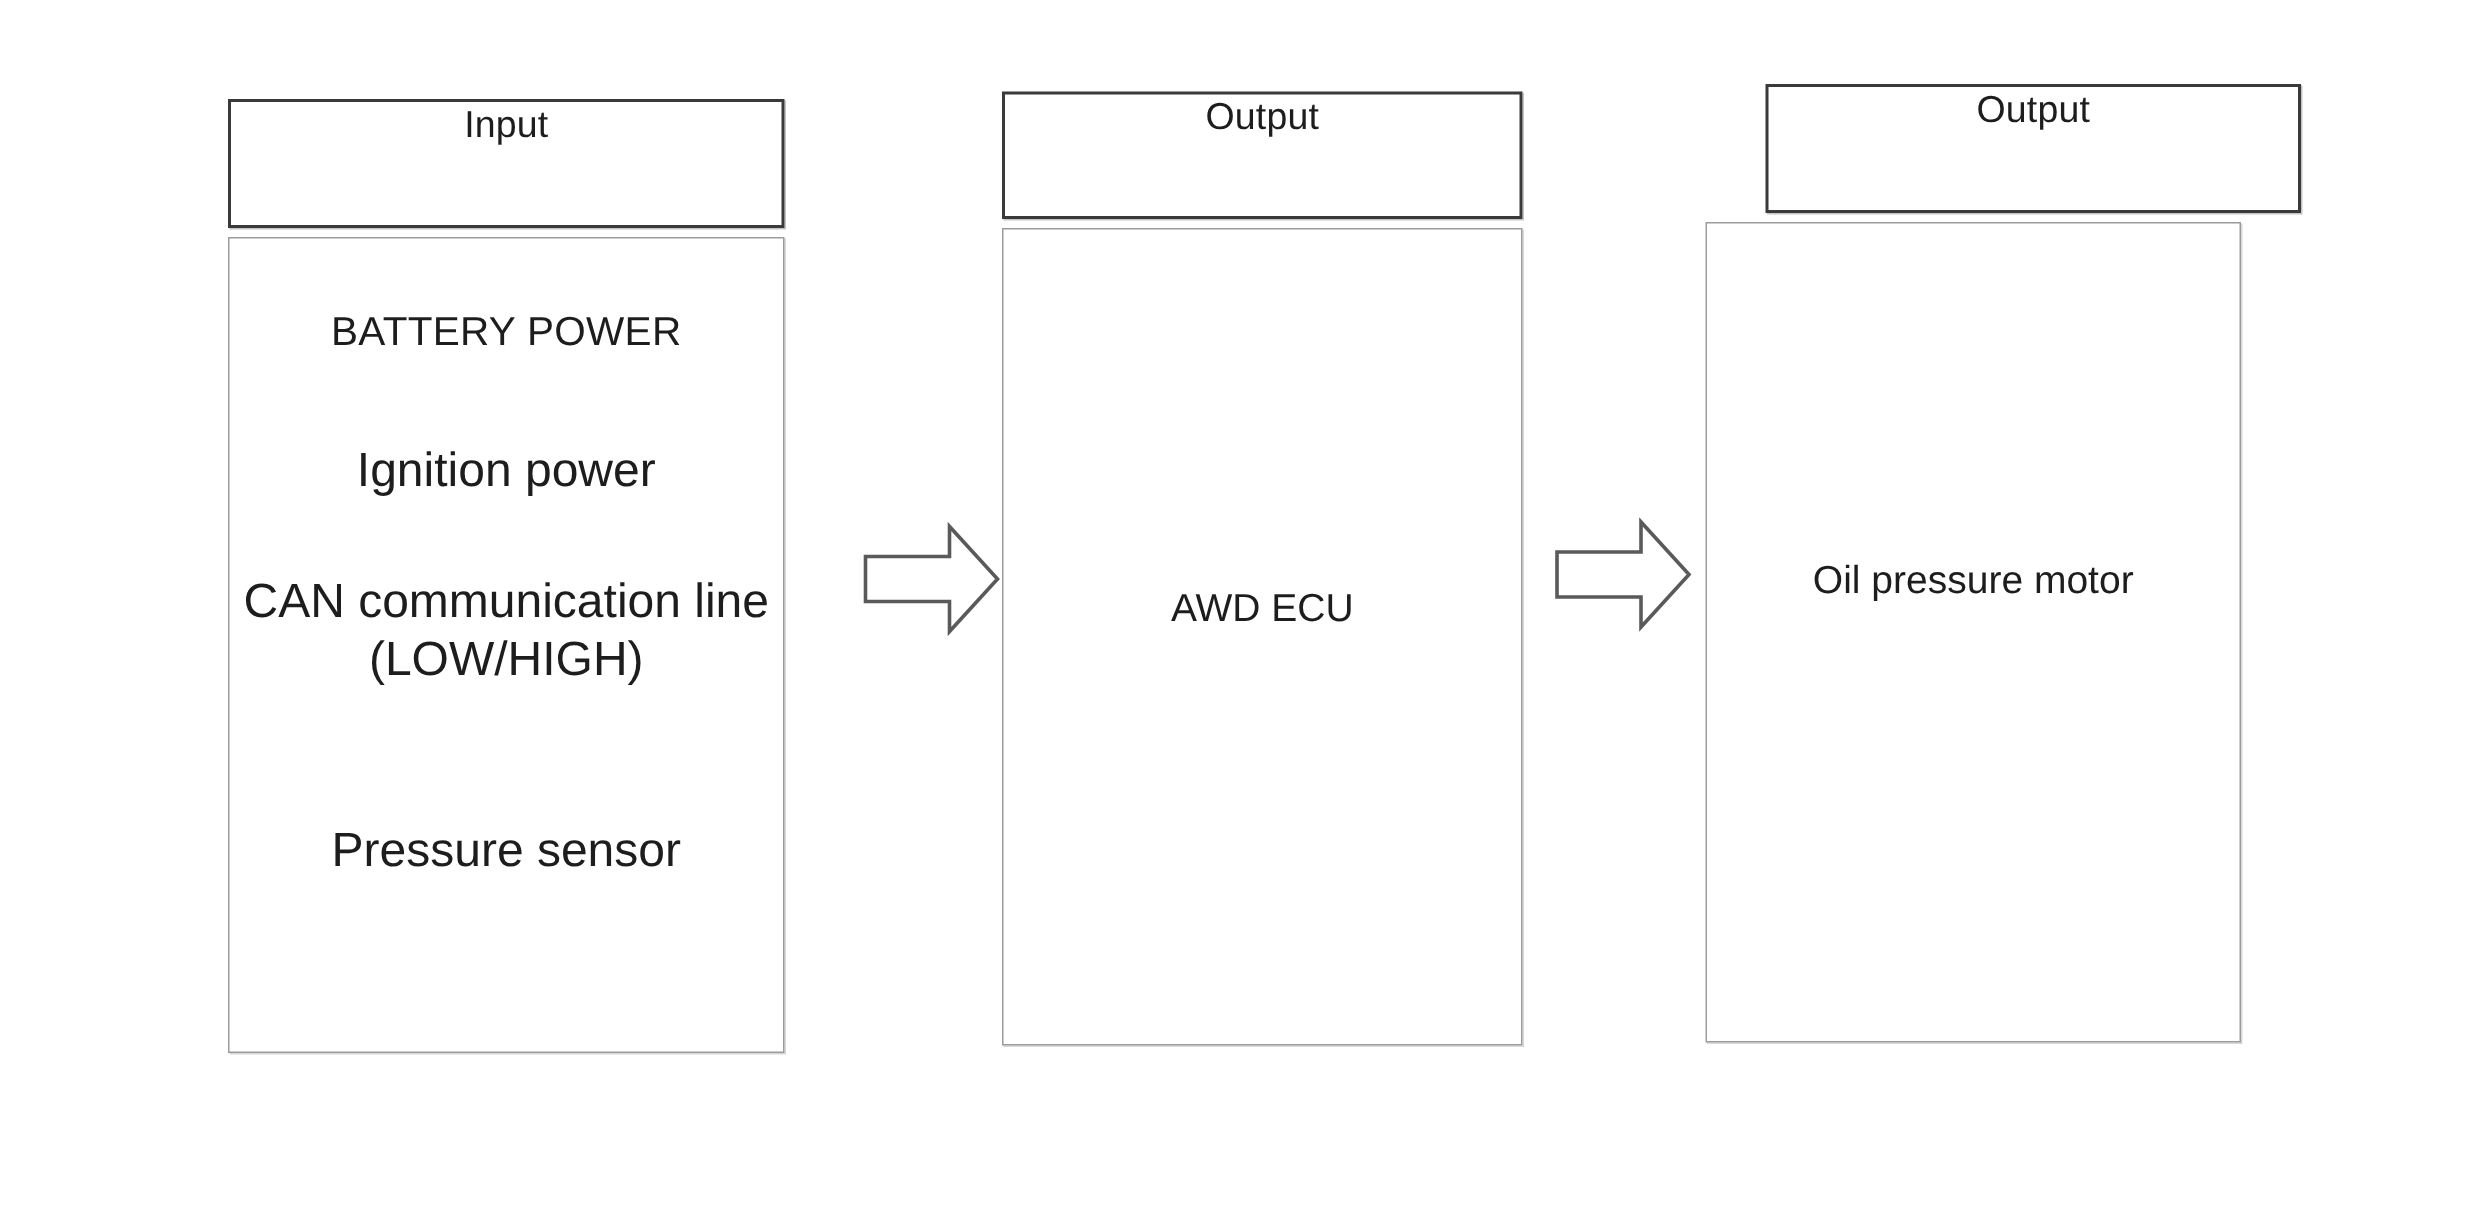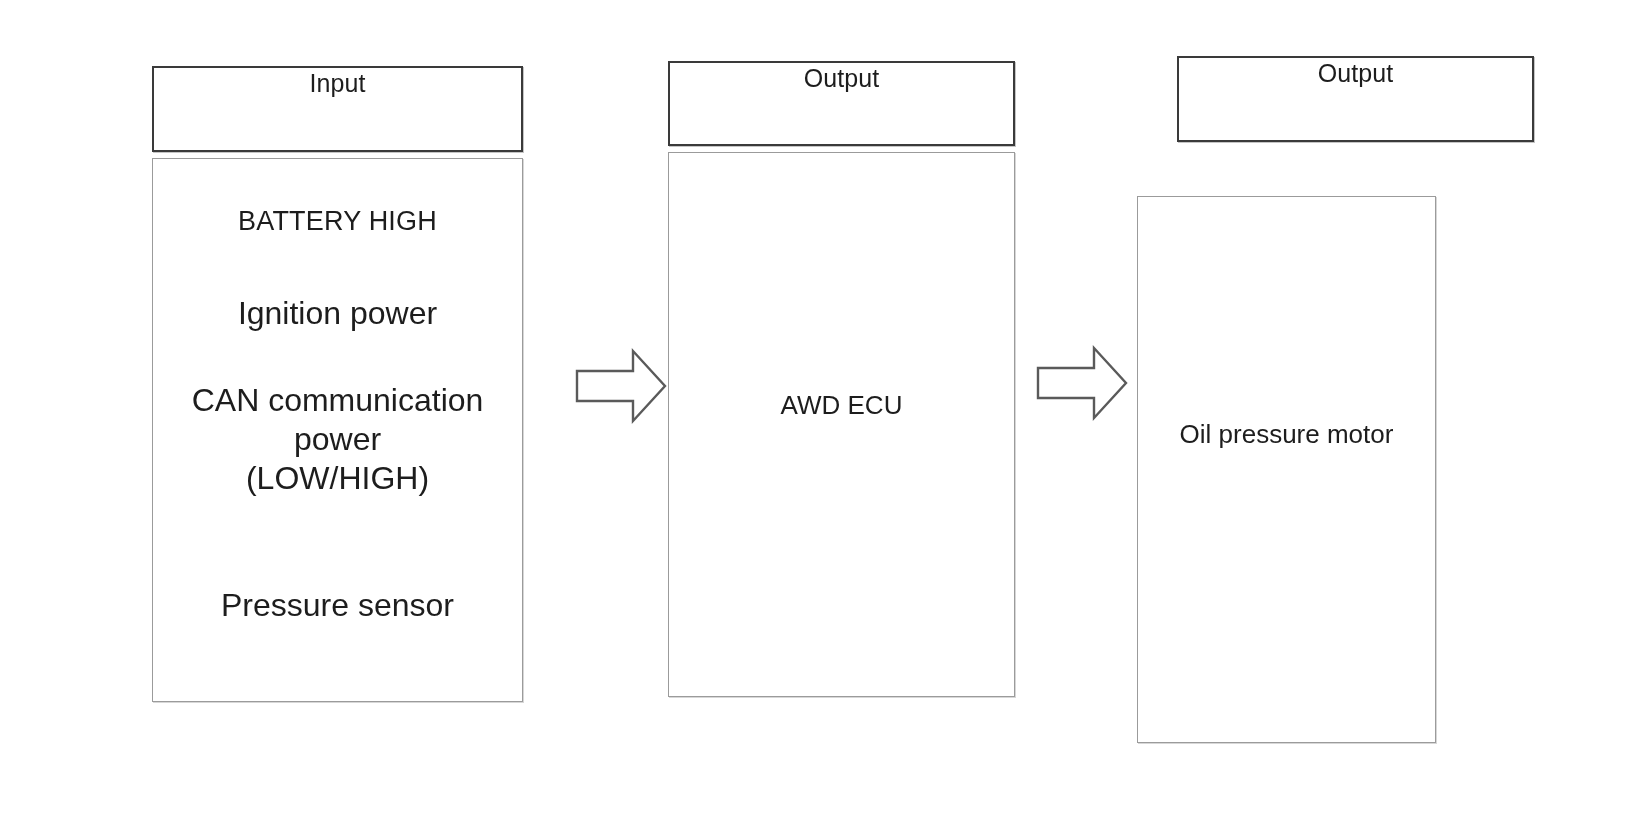--- a/index.html
+++ b/index.html
@@ -95,25 +95,25 @@
 <body>
 
 <div id="canvas">
 
   <div class="hdr-box" style="left:152px; top:66px; width:371px; height:86px;">
     <span class="hdr-label">Input</span>
   </div>
 
   <div class="body-box" style="left:152px; top:158px; width:371px; height:544px;">
     <div class="input-list">
-      <div class="input-item big">BATTERY HIGH</div>
+      <div class="input-item big">BATTERY POWER</div>
       <div class="spacer-a"></div>
       <div class="input-item">Ignition power</div>
       <div class="spacer-b"></div>
-      <div class="input-item">CAN communication power
+      <div class="input-item">CAN communication line
 (LOW/HIGH)</div>
       <div class="spacer-c"></div>
       <div class="spacer-d"></div>
       <div class="input-item">Pressure sensor</div>
     </div>
   </div>
 
   <div class="arrow" style="left:575px; top:348px; width:92px; height:76px;">
     <svg width="92" height="76" viewBox="0 0 92 76" fill="none" xmlns="http://www.w3.org/2000/svg">
       <path d="M2 23 L58 23 L58 3 L90 38 L58 73 L58 53 L2 53 Z" fill="#ffffff" stroke="#5a5a5a" stroke-width="2.4" stroke-linejoin="miter"></path>
@@ -131,17 +131,17 @@
   <div class="arrow" style="left:1036px; top:345px; width:92px; height:76px;">
     <svg width="92" height="76" viewBox="0 0 92 76" fill="none" xmlns="http://www.w3.org/2000/svg">
       <path d="M2 23 L58 23 L58 3 L90 38 L58 73 L58 53 L2 53 Z" fill="#ffffff" stroke="#5a5a5a" stroke-width="2.4" stroke-linejoin="miter"></path>
     </svg>
   </div>
 
   <div class="hdr-box" style="left:1137px; top:56px; width:357px; height:86px;margin-left:40px;">
     <span class="hdr-label">Output</span>
   </div>
 
-  <div class="body-box" style="left:1137px; top:148px; width:299px; height:547px;margin-top:48px;">
+  <div class="body-box" style="left:1137px; top:148px; width:357px; height:547px;">
     <div class="center-label" style="top:222px;">Oil pressure motor</div>
   </div>
 
 </div>
 
 </body></html>

